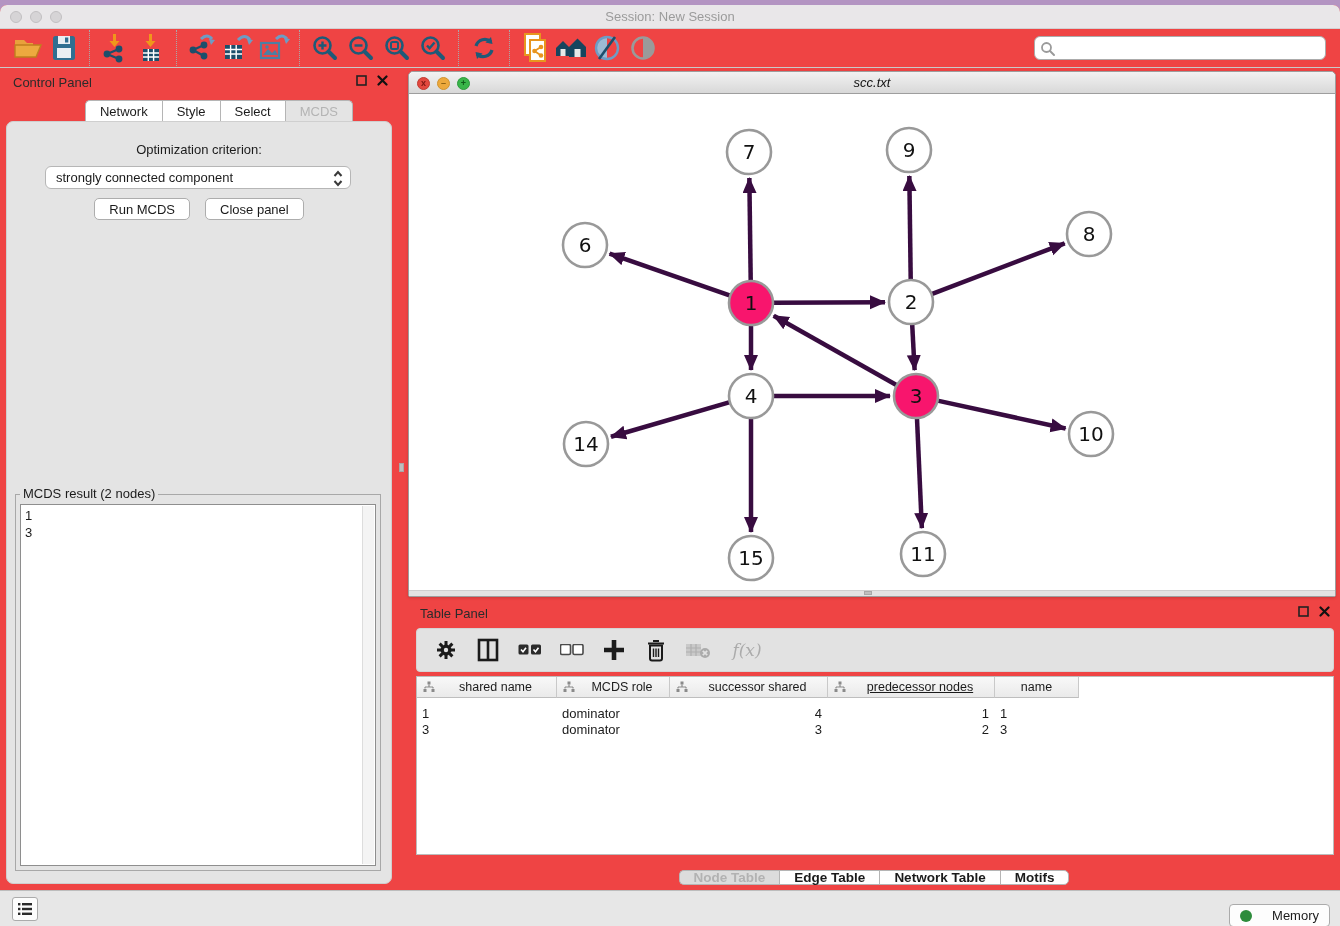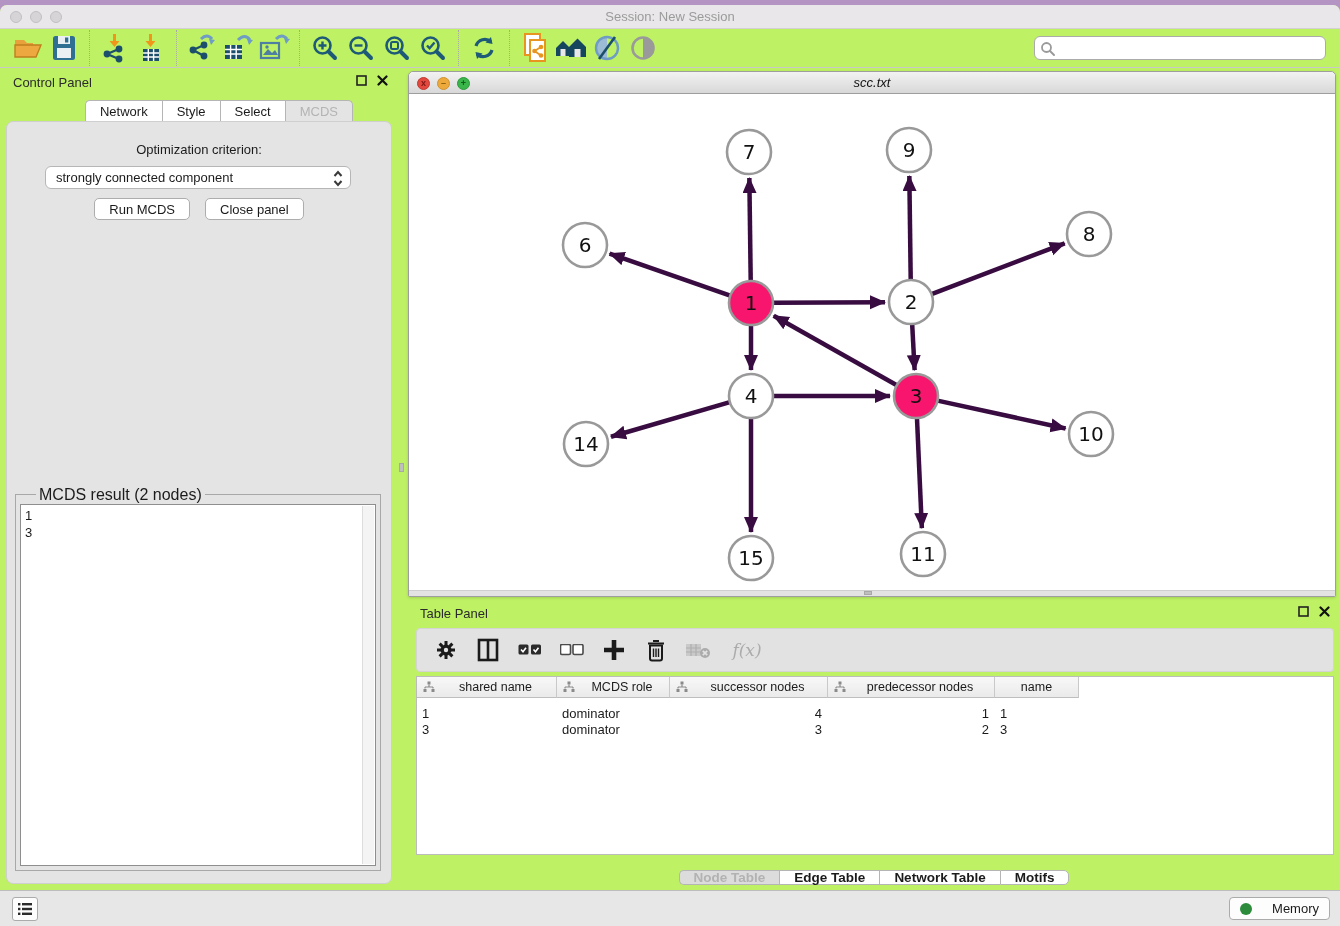--- a/index.html
+++ b/index.html
@@ -1,18 +1,18 @@
 <!DOCTYPE html>
 <html><head>
 <meta charset="utf-8">
 <style>
   * { margin:0; padding:0; box-sizing:border-box; }
   html,body { width:1340px; height:926px; overflow:hidden; }
   body { background:#B394C2; font-family:"Liberation Sans","DejaVu Sans",sans-serif; font-size:13px; color:#1b1b1b; }
-  .app { position:absolute; top:5px; left:0; right:0; bottom:0; background:#bef264; border-radius:7px 7px 0 0; }
+  .app { position:absolute; top:5px; left:0; right:0; bottom:0; background:#ef4444; border-radius:7px 7px 0 0; }
 
   
   .titlebar { position:absolute; top:0; left:0; right:0; height:24px; background:#E9E7E9; border-radius:7px 7px 0 0; border-bottom:1px solid #D2D0D2; }
   .tl-group { position:absolute; left:10px; top:6px; display:flex; gap:8px; }
   .tl { width:12px; height:12px; border-radius:50%; background:#D6D4D6; border:1px solid #C2C0C2; }
   .win-title { position:absolute; left:0; right:0; top:4px; text-align:center; color:#9B9B9B; font-size:13px; }
 
   
   .toolbar { position:absolute; top:24px; left:0; right:0; height:39px; border-bottom:1px solid #C9C9C9; display:flex; align-items:center; padding:0 10px; }
   .tbi { width:36px; height:34px; display:flex; align-items:center; justify-content:center; flex:0 0 auto; }
@@ -32,21 +32,21 @@
   .tab:first-child { border-radius:5px 0 0 0; }
   .tab:last-child { border-right:1px solid #B5B5B5; border-radius:0 5px 0 0; }
   .tab.sel { background:#E4E4E4; color:#B4B4B4; border-bottom-color:#E4E4E4; }
   .cp-content { position:absolute; top:52px; left:6px; right:6px; bottom:2px; background:#E4E4E4; border:1px solid #CFCFCF; border-radius:7px; }
   .opt-label { position:absolute; top:20px; left:0; right:0; text-align:center; font-size:13px; }
   .dropdown { position:absolute; top:44px; left:38px; right:40px; height:23px; background:#fff; border:1px solid #B6B6B6; border-radius:6px; display:flex; align-items:center; padding-left:10px; font-size:13px; }
   .dd-chev { position:absolute; right:5px; top:2px; }
   .cp-buttons { position:absolute; top:76px; left:0; right:0; display:flex; justify-content:center; gap:15px; }
   .pbtn { height:22px; background:#fff; border:1px solid #ADADAD; border-radius:5px; padding:0 14px; font-size:13px; display:flex; align-items:center; }
   .result-fieldset { position:absolute; left:8px; right:10px; top:372px; bottom:12px; border:1px solid #A8A8A8; }
-  .result-legend { position:absolute; top:-9px; left:20px; background:#E4E4E4; padding:0 3px; font-size:16px; }
+  .result-legend { position:absolute; top:-9px; left:4px; background:#E4E4E4; padding:0 3px; font-size:13px; }
   .result-area { position:absolute; left:4px; right:4px; top:9px; bottom:4px; background:#fff; border:1px solid #8E8E8E; font-size:13px; line-height:17px; padding:2px 4px; }
   .result-scroll { position:absolute; right:1px; top:1px; bottom:1px; width:12px; background:#F4F4F4; border-left:1px solid #DDD; }
 
   
   .net-window { position:absolute; left:408px; top:66px; width:928px; height:526px; background:#fff; border:1px solid #9E9E9E; border-radius:5px 5px 2px 2px; box-shadow:0 1px 3px rgba(0,0,0,.15); }
   .net-titlebar { position:absolute; top:0; left:0; right:0; height:22px; background:linear-gradient(#F2F2F2,#D8D8D8); border-bottom:1px solid #9E9E9E; border-radius:5px 5px 0 0; }
   .net-title { position:absolute; left:0; right:0; top:3px; text-align:center; font-size:13px; color:#111;font-style:italic; }
   .nt-group { position:absolute; left:8px; top:5px; display:flex; gap:7px; }
   .ntl { width:13px; height:13px; border-radius:50%; display:flex; align-items:center; justify-content:center; font-size:9px; font-weight:bold; line-height:1; }
   .ntl.red { background:#E3483E; border:1px solid #C23B32; color:#7E1713; }
@@ -70,21 +70,21 @@
   .td.r { justify-content:flex-end; }
   .tp-tabs { position:absolute; bottom:5px; left:0; right:0; display:flex; justify-content:center; }
   .ttab { height:15px; padding:0 14px; display:flex; align-items:center; background:#fff; border:1px solid #B5B5B5; border-right:none; font-size:13.5px; font-weight:bold; }
   .ttab:first-child { border-radius:5px 0 0 5px; }
   .ttab:last-child { border-right:1px solid #B5B5B5; border-radius:0 5px 5px 0; }
   .ttab.sel { background:#DCDCDC; color:#B2B2B2; }
 
   
   .statusbar { position:absolute; left:0; right:0; bottom:0; height:36px; background:#E7E7E7; border-top:1px solid #BDBDBD; }
   .sb-left { position:absolute; left:12px; top:6px; width:26px; height:24px; background:#FDFDFD; border:1px solid #ABABAB; border-radius:3px; display:flex; align-items:center; justify-content:center; }
-  .sb-mem { position:absolute; right:10px; top:6px; height:23px; background:#FDFDFD; border:1px solid #ABABAB; border-radius:4px; display:flex; align-items:center; gap:20px; padding:8px 10px; font-size:13px; }
+  .sb-mem { position:absolute; right:10px; top:13px; height:23px; background:#FDFDFD; border:1px solid #ABABAB; border-radius:4px; display:flex; align-items:center; gap:20px; padding:8px 10px; font-size:13px; }
   .memdot { width:12px; height:12px; border-radius:50%; background:#2D8C3C; }
 </style>
 </head>
 <body>
 
 <div class="app">
 
   <div class="titlebar">
     <div class="tl-group">
       <div class="tl"></div>
@@ -426,23 +426,23 @@
             </svg>
           <span class="thlbl">MCDS role</span>
         </div>
         <div class="th" style="width:158px;">
           <svg width="12" height="12" viewBox="0 0 12 12">
               <rect x="4.5" y="0.5" width="3" height="3" fill="#8A8A8A"></rect>
               <path d="M6 3.5 v2.5 M2 6 h8 M2 6 v1.5 M10 6 v1.5" stroke="#8A8A8A" stroke-width="1.2" fill="none"></path>
               <rect x="0.5" y="8" width="3" height="3" fill="#8A8A8A"></rect>
               <rect x="8.5" y="8" width="3" height="3" fill="#8A8A8A"></rect>
             </svg>
-          <span class="thlbl">successor nodes</span>
-        </div>
-        <div class="th" style="width:167px;">
+          <span class="thlbl">successor shared</span>
+        </div>
+        <div class="th" style="width:167px;text-decoration:underline;">
           <svg width="12" height="12" viewBox="0 0 12 12">
               <rect x="4.5" y="0.5" width="3" height="3" fill="#8A8A8A"></rect>
               <path d="M6 3.5 v2.5 M2 6 h8 M2 6 v1.5 M10 6 v1.5" stroke="#8A8A8A" stroke-width="1.2" fill="none"></path>
               <rect x="0.5" y="8" width="3" height="3" fill="#8A8A8A"></rect>
               <rect x="8.5" y="8" width="3" height="3" fill="#8A8A8A"></rect>
             </svg>
           <span class="thlbl">predecessor nodes</span>
         </div>
         <div class="th" style="width:84px;">
           <span class="thlbl">name</span>

